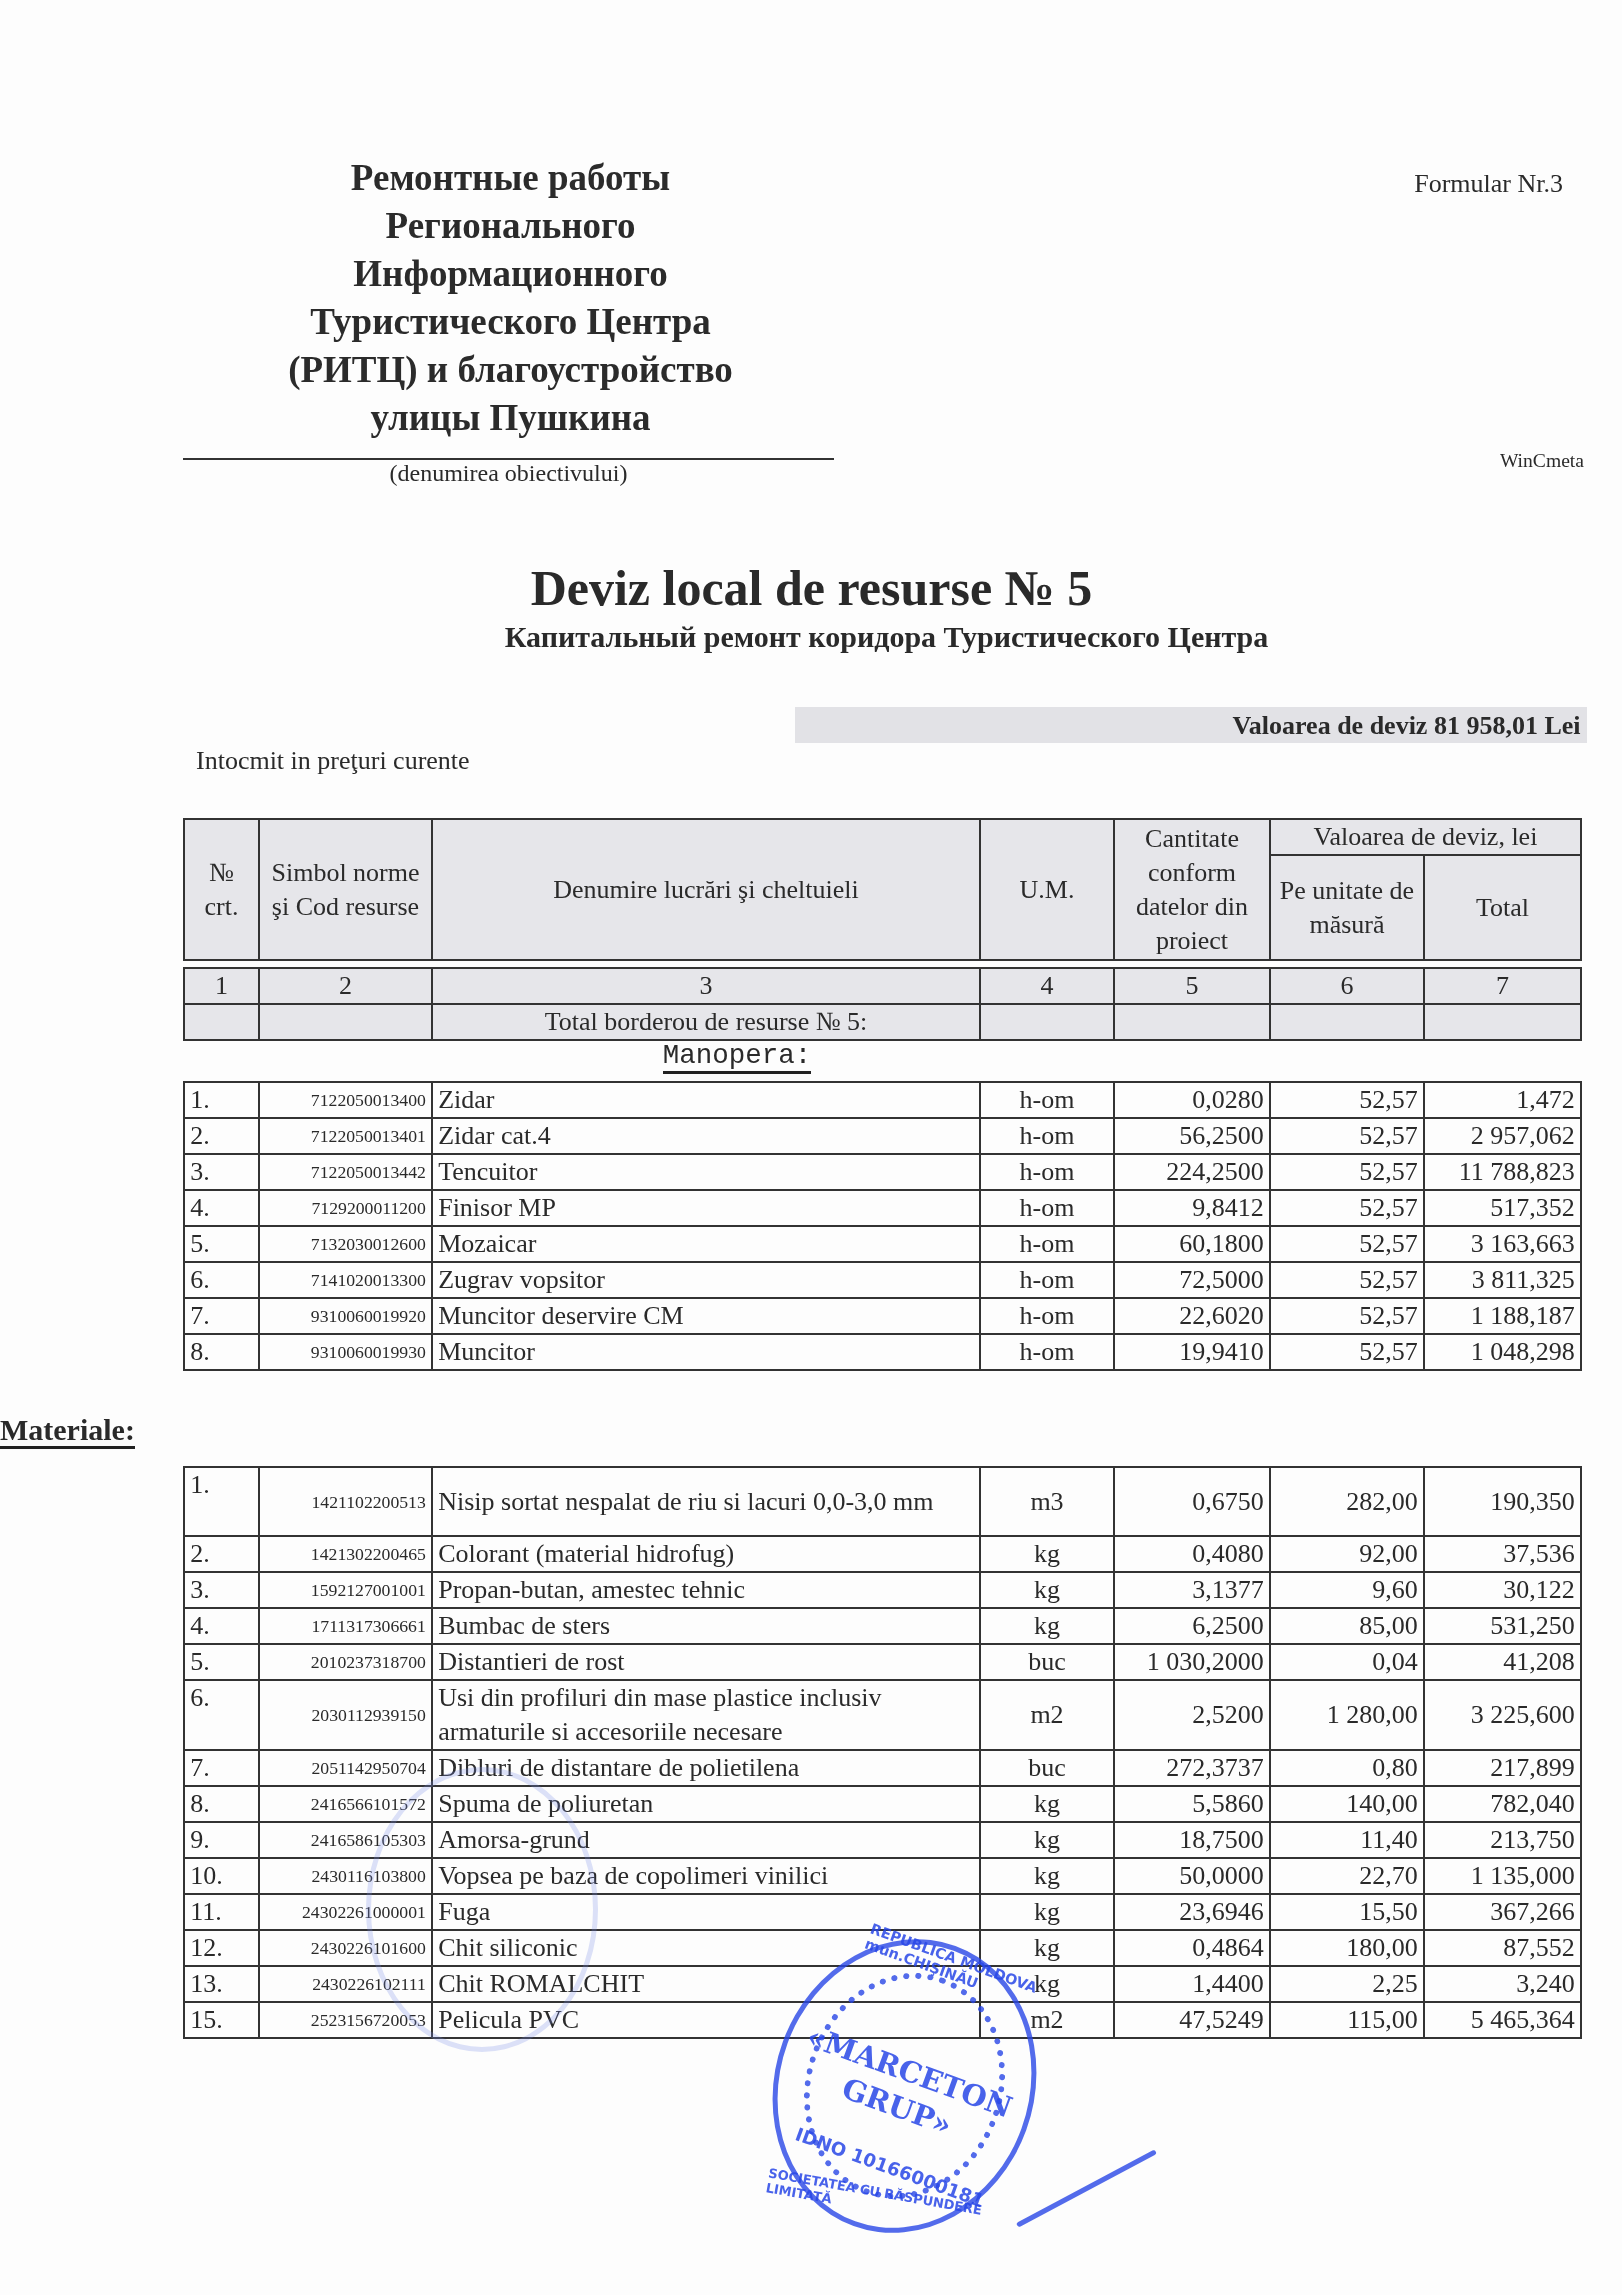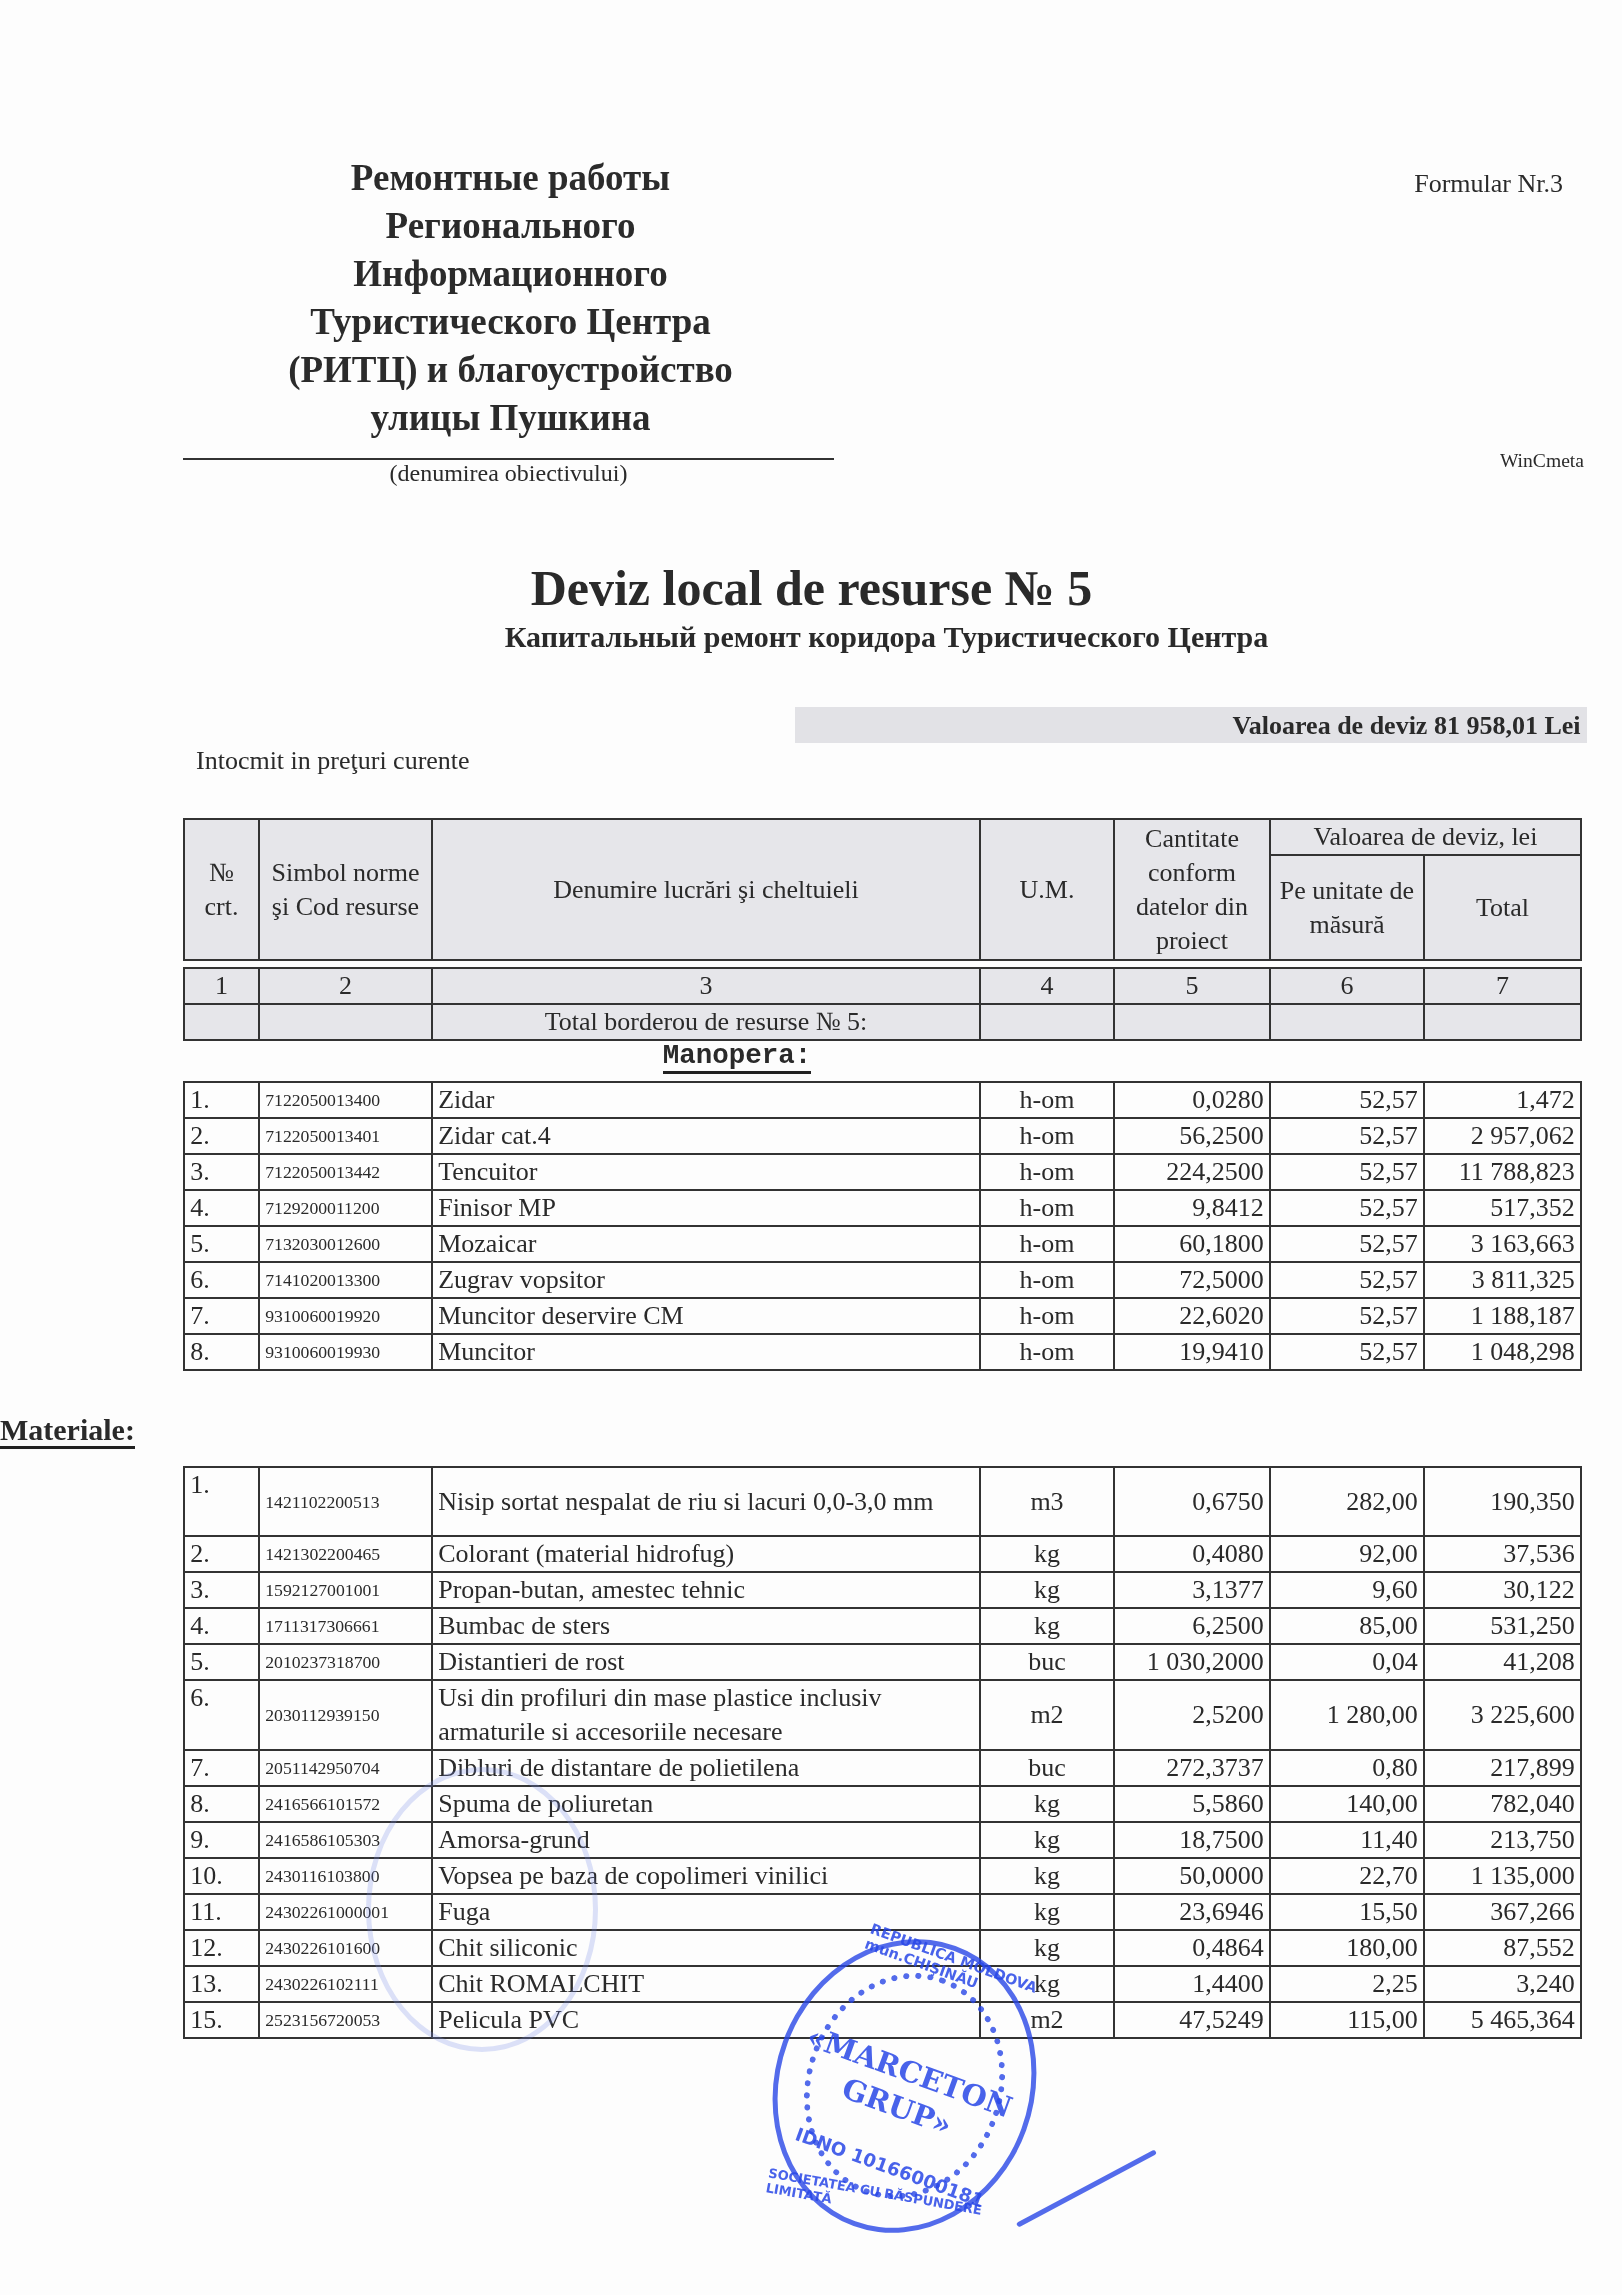--- a/index.html
+++ b/index.html
@@ -23,27 +23,27 @@
     left: 795px; top: 707px; width: 792px; height: 36px; background: #e2e2e6;
     text-align: right; font-weight: bold; font-size: 26px; line-height: 38px; padding-right: 6.5px; box-sizing: border-box;
   }
   .prices-note { left: 196px; top: 746px; font-size: 26px; }
 
   table.grid { position: absolute; border-collapse: collapse; table-layout: fixed; }
   table.grid td { border: 2px solid #333; padding: 0 5.2px; font-size: 26px; line-height: 34px; vertical-align: middle; }
   .hdr td { background: #e6e6ea; text-align: center; vertical-align: top; line-height: 34px; }
   .num { text-align: right; }
   .ctr { text-align: center; }
-  .code { font-size: 17.7px !important; text-align: left; }
+  .code { font-size: 17.7px !important; text-align: right; }
   .bold { font-weight: bold; }
   .idx { vertical-align: top !important; text-align: left; }
 
   .section-manopera {
     left: 0; width: 1474px; text-align: center; top: 1040px;
-    font-family: "Liberation Mono", "DejaVu Sans Mono", monospace; font-weight: bold; font-size: 27.5px;
+    font-family: "Liberation Mono", "DejaVu Sans Mono", monospace; font-weight: normal; font-size: 27.5px;
   }
   .section-manopera span, .section-materiale span { border-bottom: 3.9px solid #222; }
   .section-materiale { left: 0; width: 1623px; text-align: left; top: 1413px; font-weight: bold; font-size: 30px; }
 
   .stamp {
     left: 775px; top: 1937px; width: 249px; height: 288px; border-radius: 50%;
     border: 5.9px solid rgba(40,70,230,0.8); transform: rotate(20deg);
   }
   .stamp-inner {
     position: absolute; left: 26px; top: 29.4px; right: 26px; bottom: 29.4px; border-radius: 50%;

